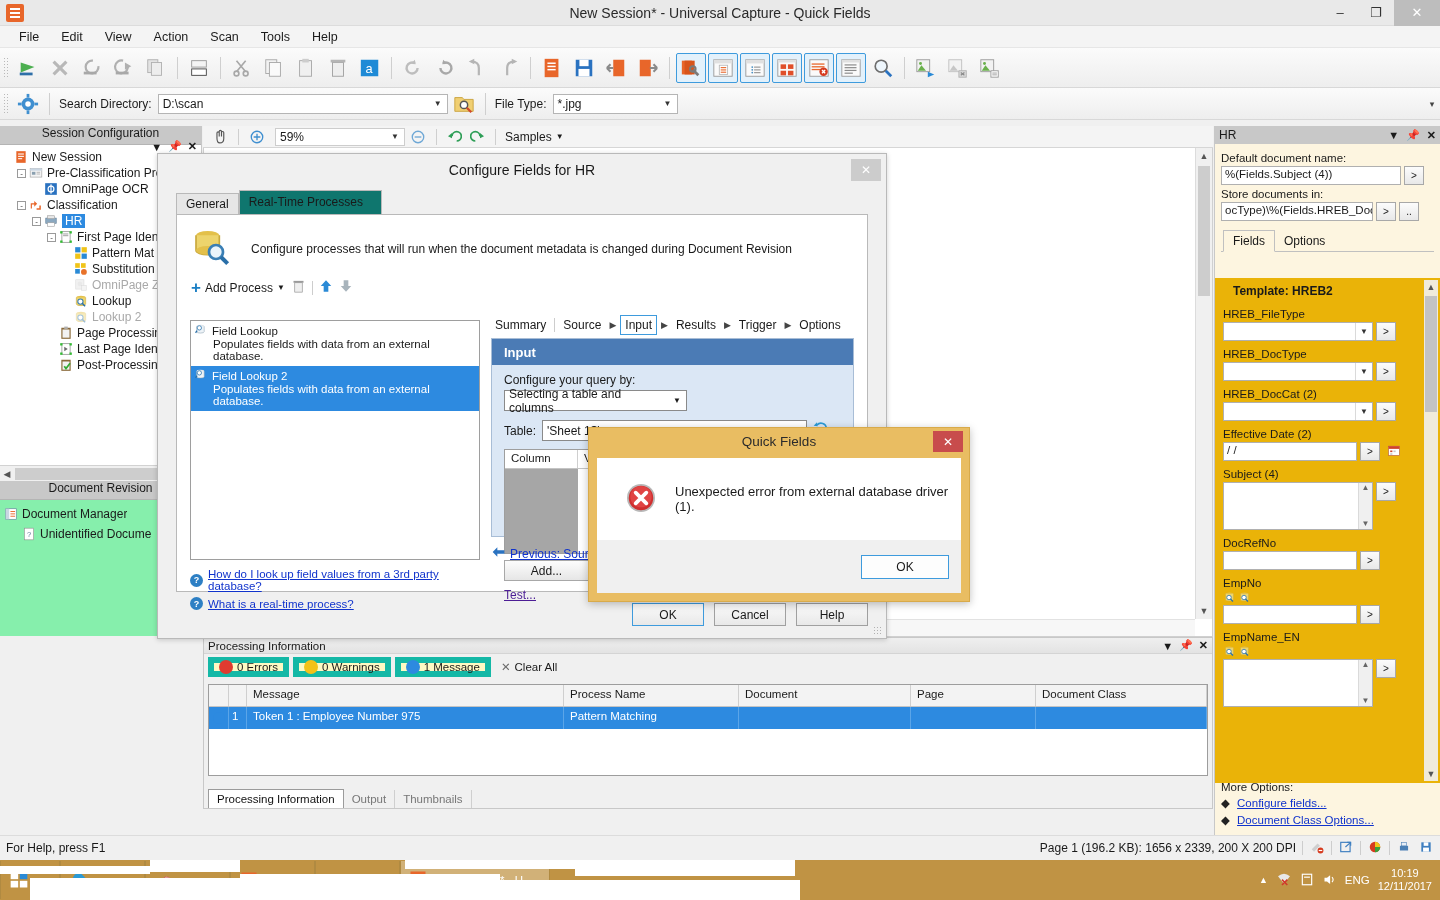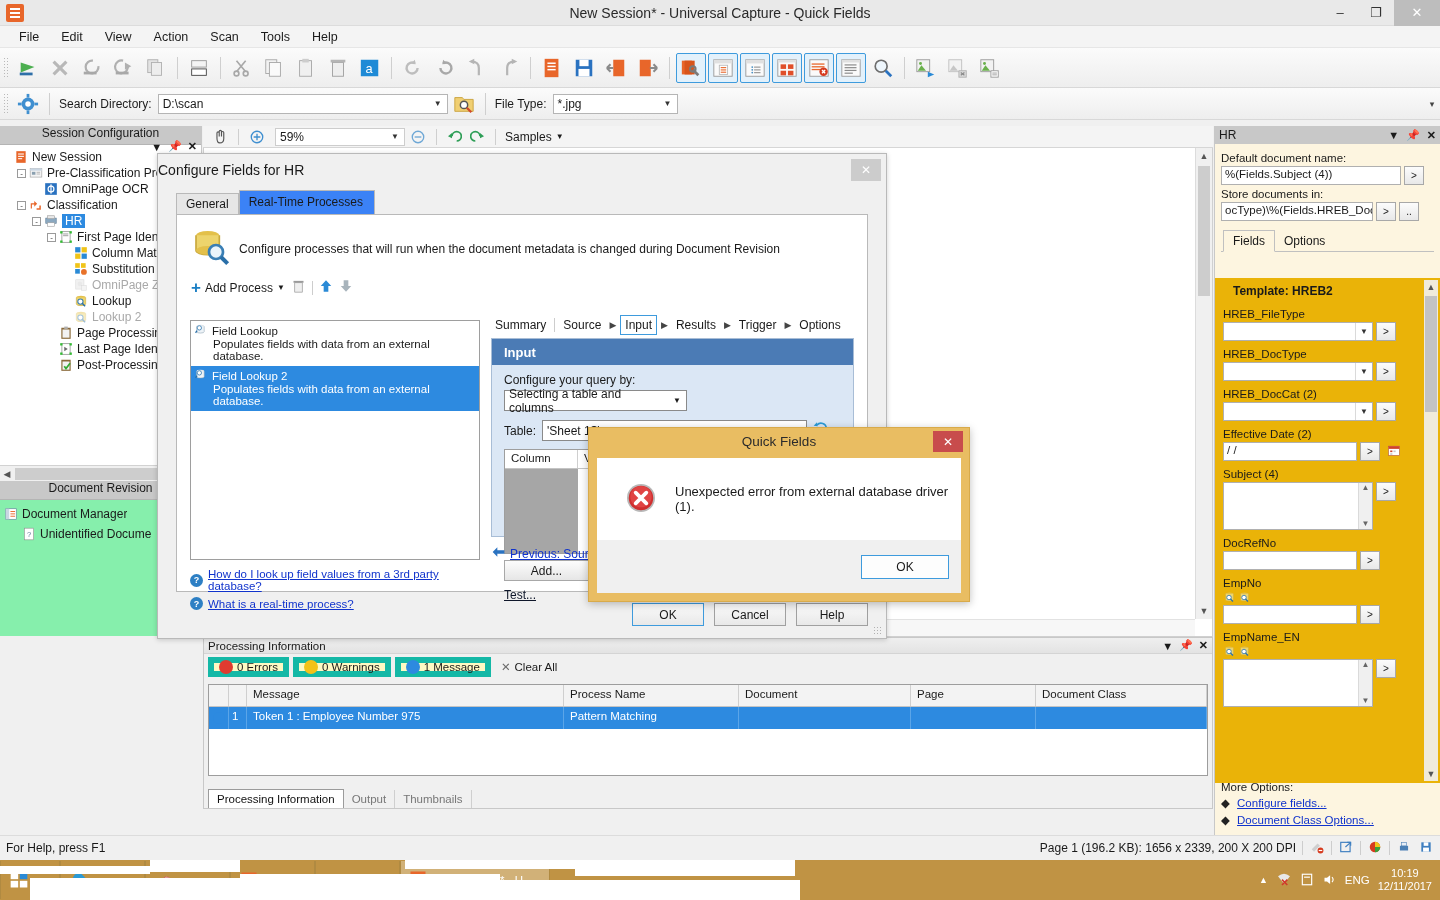--- a/index.html
+++ b/index.html
@@ -237,32 +237,32 @@
           font-size:11.5px; padding-right:8px; }
   .clock { line-height:13px; text-align:center; font-size:11px;}
 
   
   .modal {
     position:absolute; left:157px; top:153px; width:730px; height:486px;
     background:#f0f0f0; border:1px solid #b9b9b9;
     box-shadow:0 1px 5px rgba(0,0,0,0.18);
   }
   .modal-tb { height:32px; display:flex; align-items:center; position:relative; }
-  .modal-tb .t { position:absolute; left:0; right:0; font-size:14px; }
+  .modal-tb .t { position:absolute; left:0; right:0; text-align:center; font-size:14px; }
   .modal-x { position:absolute; right:5px; top:5px; width:30px; height:22px;
              background:#cccccc; color:#fff; display:flex; align-items:center;
              justify-content:center; font-size:12px; }
   .modal-body { position:absolute; left:18px; top:38px; right:18px; bottom:46px; }
   .tabstrip { display:flex; align-items:flex-end; height:22px; }
   .mtab { font-size:12px; padding:3px 9px; background:#e6e6e6; border:1px solid #b9b9b9;
           border-bottom:none; }
-  .mtab.active { background:#3b82f6; padding:4px 11px 5px 9px; position:relative; z-index:2;}
+  .mtab.active { background:#0f766e; padding:4px 18px 5px 9px; position:relative; z-index:2;}
   .tabpane { border:1px solid #b9b9b9; background:#fff; position:absolute;
              left:0; right:0; top:22px; bottom:0; }
-  .hint { display:flex; align-items:center; gap:8px; padding:12px 14px 6px 14px; }
+  .hint { display:flex; align-items:center; gap:20px; padding:12px 14px 6px 14px; }
   .hint .txt { font-size:12px; }
   .addrow { display:flex; align-items:center; gap:6px; padding:2px 14px 4px 14px;}
   .addproc { display:flex; align-items:center; gap:4px; font-size:12px; }
   .plus { color:#1b7fc4; font-size:17px; line-height:12px; font-weight:bold; }
   .listbox {
     position:absolute; left:14px; top:128px; width:290px; height:240px;
     border:1px solid #9e9e9e; background:#fff; overflow:hidden;
   }
   .litem { padding:2px 4px 4px 4px; font-size:11.5px; }
   .litem .l1 { display:flex; align-items:center; gap:4px;}
@@ -291,21 +291,21 @@
   .trow { display:flex; align-items:center; gap:6px; margin-top:9px; }
   .colgrid { margin-top:8px; border:1px solid #9e9e9e; background:#fff; height:105px; }
   .cg-head { display:flex; height:19px; border-bottom:1px solid #c4c4c4; }
   .cg-h { padding:2px 6px; font-size:11.5px; border-right:1px solid #cfcfcf; }
   .cg-body { display:flex; height:84px; }
   .cg-col { width:73px; background:#a6a6a6; }
   .addbtn { margin-top:6px; width:85px; height:21px; border:1px solid #a8a8a8;
             background:linear-gradient(#fcfcfc,#e6e6e6); font-size:12px;
             display:flex; align-items:center; justify-content:center; }
   .testlink { margin-top:7px; font-size:12px; }
-  .testlink a { color:#0f172a; text-decoration:underline; }
+  .testlink a { color:#4c1d95; text-decoration:underline; }
   .prevrow { position:absolute; left:315px; bottom:30px; display:flex; align-items:center; gap:4px;}
   .prevrow a { color:#1033cc; text-decoration:underline; font-size:12px; }
   .modal-foot { position:absolute; right:18px; bottom:12px; display:flex; gap:10px; }
   .mbtn { width:72px; height:23px; border:1px solid #a0a0a0;
           background:linear-gradient(#fbfbfb,#e8e8e8); font-size:12px;
           display:flex; align-items:center; justify-content:center; }
   .mbtn.def { border:1px solid #3e9bdd; }
 
   
   .errdlg {
@@ -730,21 +730,21 @@
         </div>
         <div class="tnode">
           <span class="spacer" style="width: 60px;"></span>
           <span class="spacer" style="width: 12px;"></span>
           <span class="tico"><svg width="14" height="14" viewBox="0 0 24 24">
               <rect x="2" y="2" width="9" height="9" fill="#2a8ad6"></rect>
               <rect x="13" y="2" width="9" height="9" fill="#f0c419"></rect>
               <rect x="2" y="13" width="9" height="9" fill="#f0c419"></rect>
               <rect x="13" y="13" width="9" height="9" fill="#2a8ad6"></rect>
             </svg></span>
-          <span class="tlbl">Column Mat</span>
+          <span class="tlbl">Pattern Mat</span>
         </div>
         <div class="tnode">
           <span class="spacer" style="width: 60px;"></span>
           <span class="spacer" style="width: 12px;"></span>
           <span class="tico"><svg width="14" height="14" viewBox="0 0 24 24">
               <rect x="2" y="2" width="8" height="8" fill="#f0c419"></rect>
               <rect x="12" y="2" width="8" height="8" fill="#f0c419"></rect>
               <rect x="2" y="12" width="8" height="8" fill="#2a8ad6"></rect>
               <circle cx="17" cy="17" r="5" fill="#e8722a"></circle>
             </svg></span>

